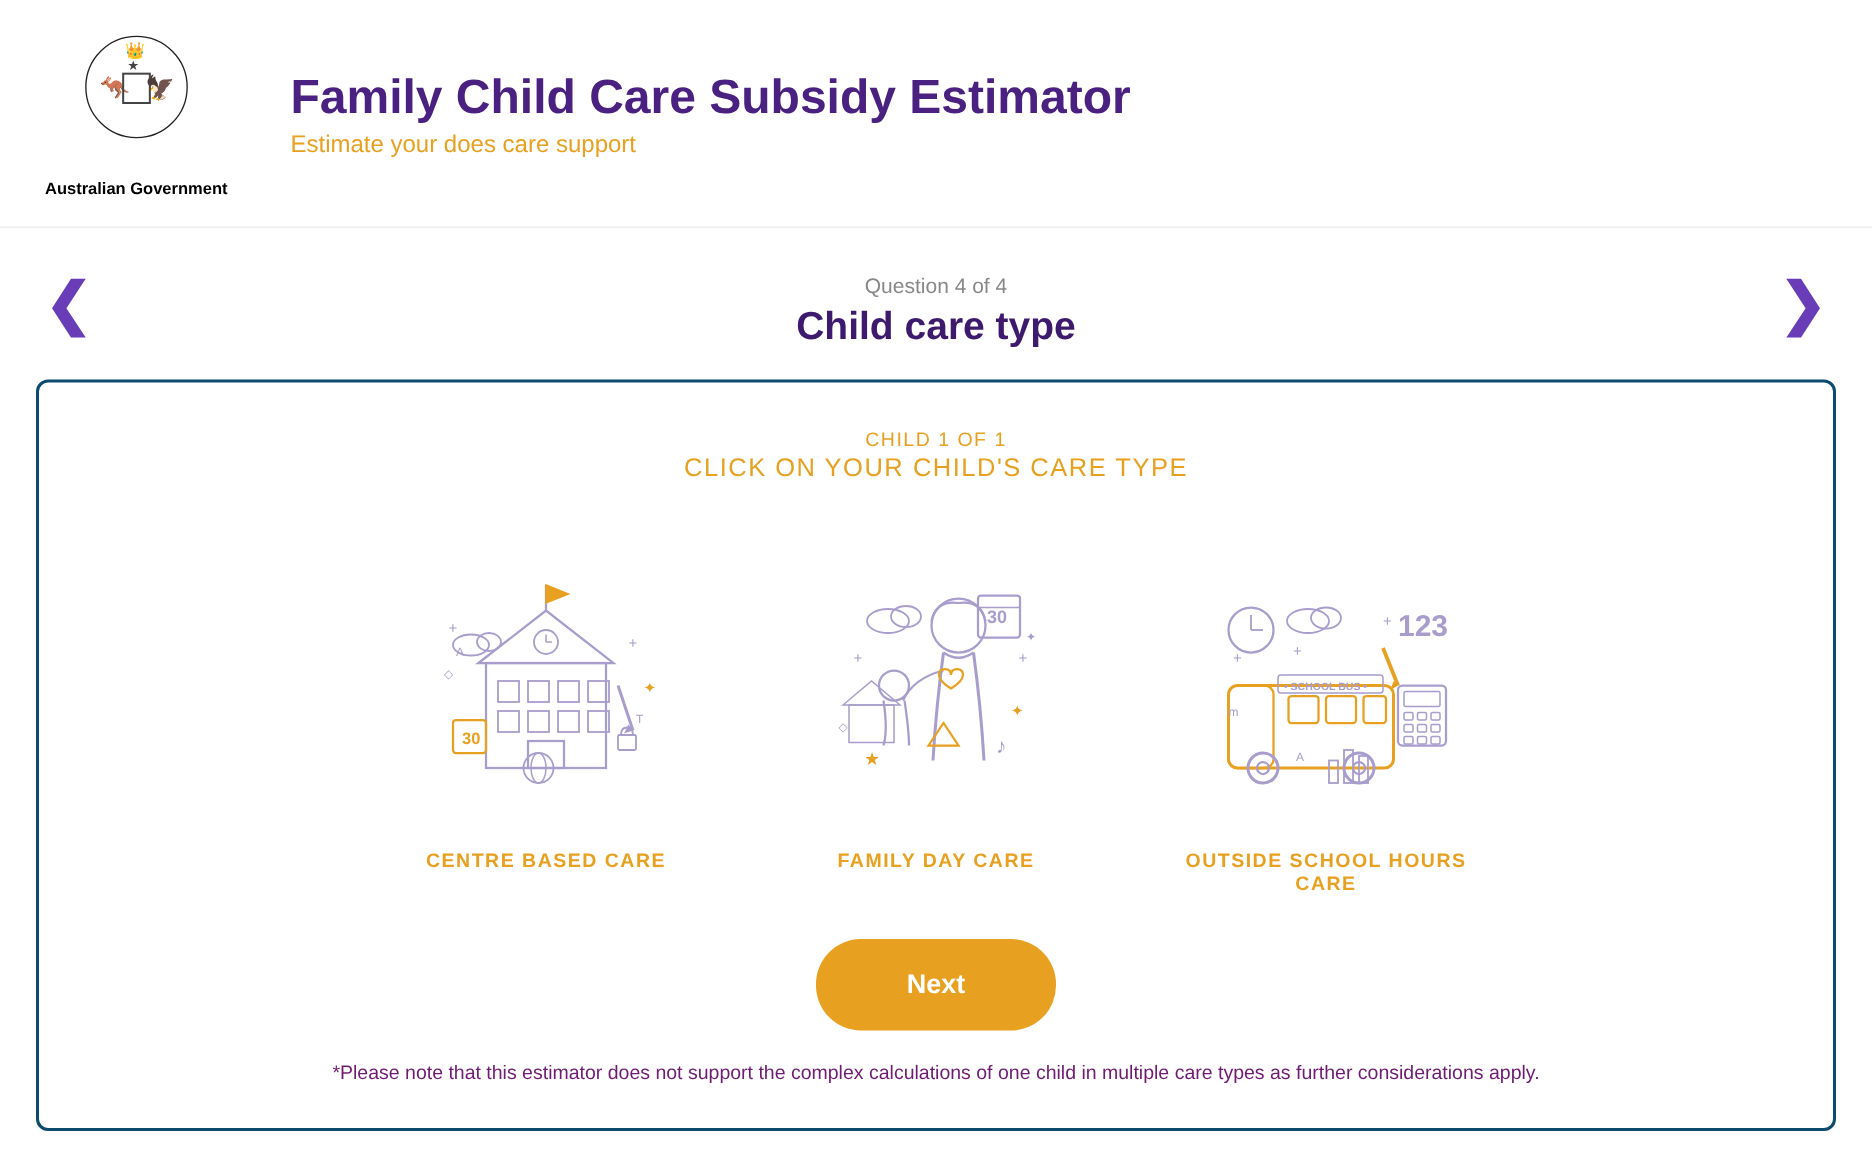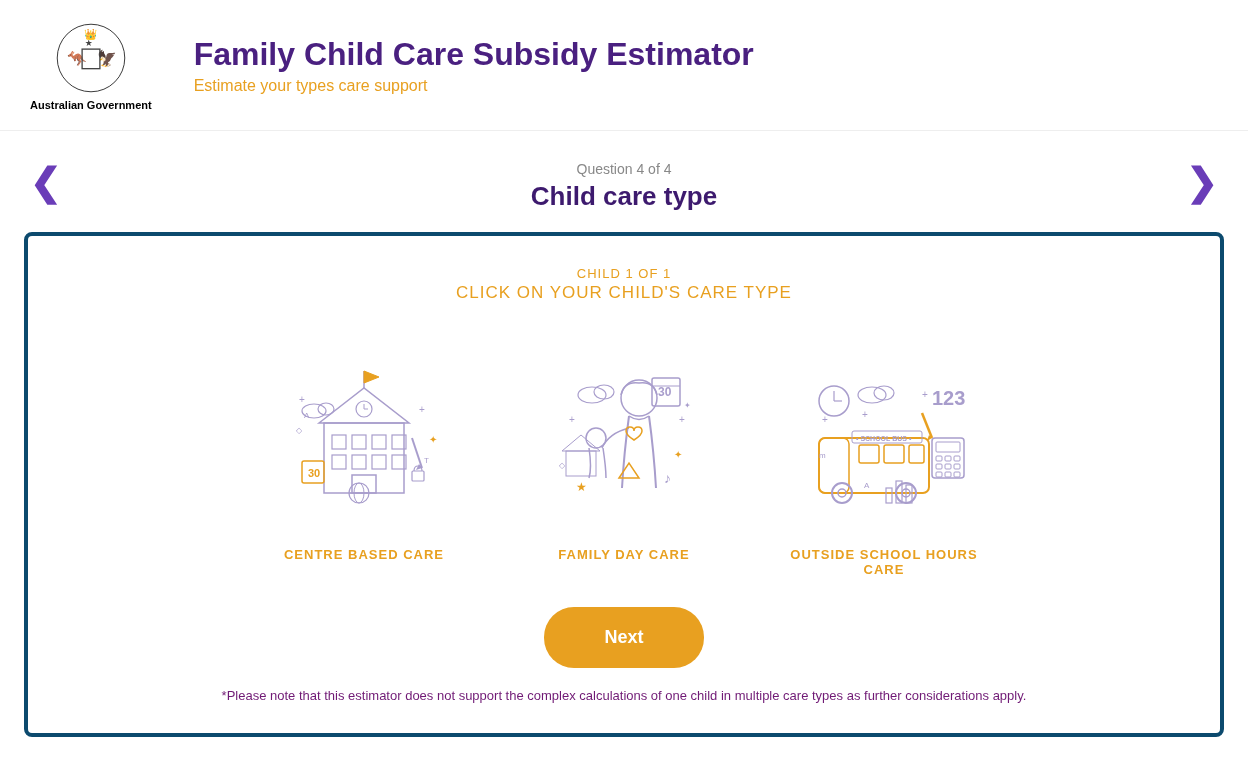--- a/index.html
+++ b/index.html
@@ -26,21 +26,21 @@
     }
     .logo-emblem {
       width: 80px;
       height: 80px;
     }
     .logo-text {
       font-size: 11px;
       font-weight: bold;
       text-align: center;
       color: #000;
-      margin-top: 0;
+      margin-top: 21px;
       line-height: 1.3;
     }
     .header-title-area {
       display: flex;
       flex-direction: column;
       margin-left: 12px;
     }
     .header-title {
       font-size: 32px;
       font-weight: bold;
@@ -87,21 +87,21 @@
       background: none;
       border: none;
       padding: 0 10px;
     }
     .nav-arrow-left { left: 20px; }
     .nav-arrow-right { right: 20px; }
 
     
     .main-card {
       margin: 0 24px 30px 24px;
-      border: 4px solid #0c4a6e;
+      border: 2px solid #0c4a6e;
       border-radius: 8px;
       padding: 30px 40px 30px 40px;
       background: #fff;
     }
     .child-info {
       text-align: center;
       margin-bottom: 18px;
     }
     .child-info-top {
       font-size: 13px;
@@ -196,21 +196,21 @@
 
       <text x="38" y="32" font-size="10" fill="#444">★</text>
 
       <text x="37" y="22" font-size="12" fill="#333">👑</text>
     </svg>
     <div class="logo-text">Australian Government</div>
   </div>
   <div class="header-title-area">
     <div class="header-title">Family Child Care Subsidy Estimator</div>
     <div class="header-subtitle">
-      <span>Estimate your </span><span style="color:#e8a020">types</span><span> care support</span>
+      <span>Estimate your </span><span style="color:#e8a020">does</span><span> care support</span>
     </div>
   </div>
 </div>
 
 <div class="question-area">
   <button class="nav-arrow nav-arrow-left">❮</button>
   <div class="question-label">Question 4 of 4</div>
   <div class="question-title">Child care type</div>
   <button class="nav-arrow nav-arrow-right">❯</button>
 </div>

